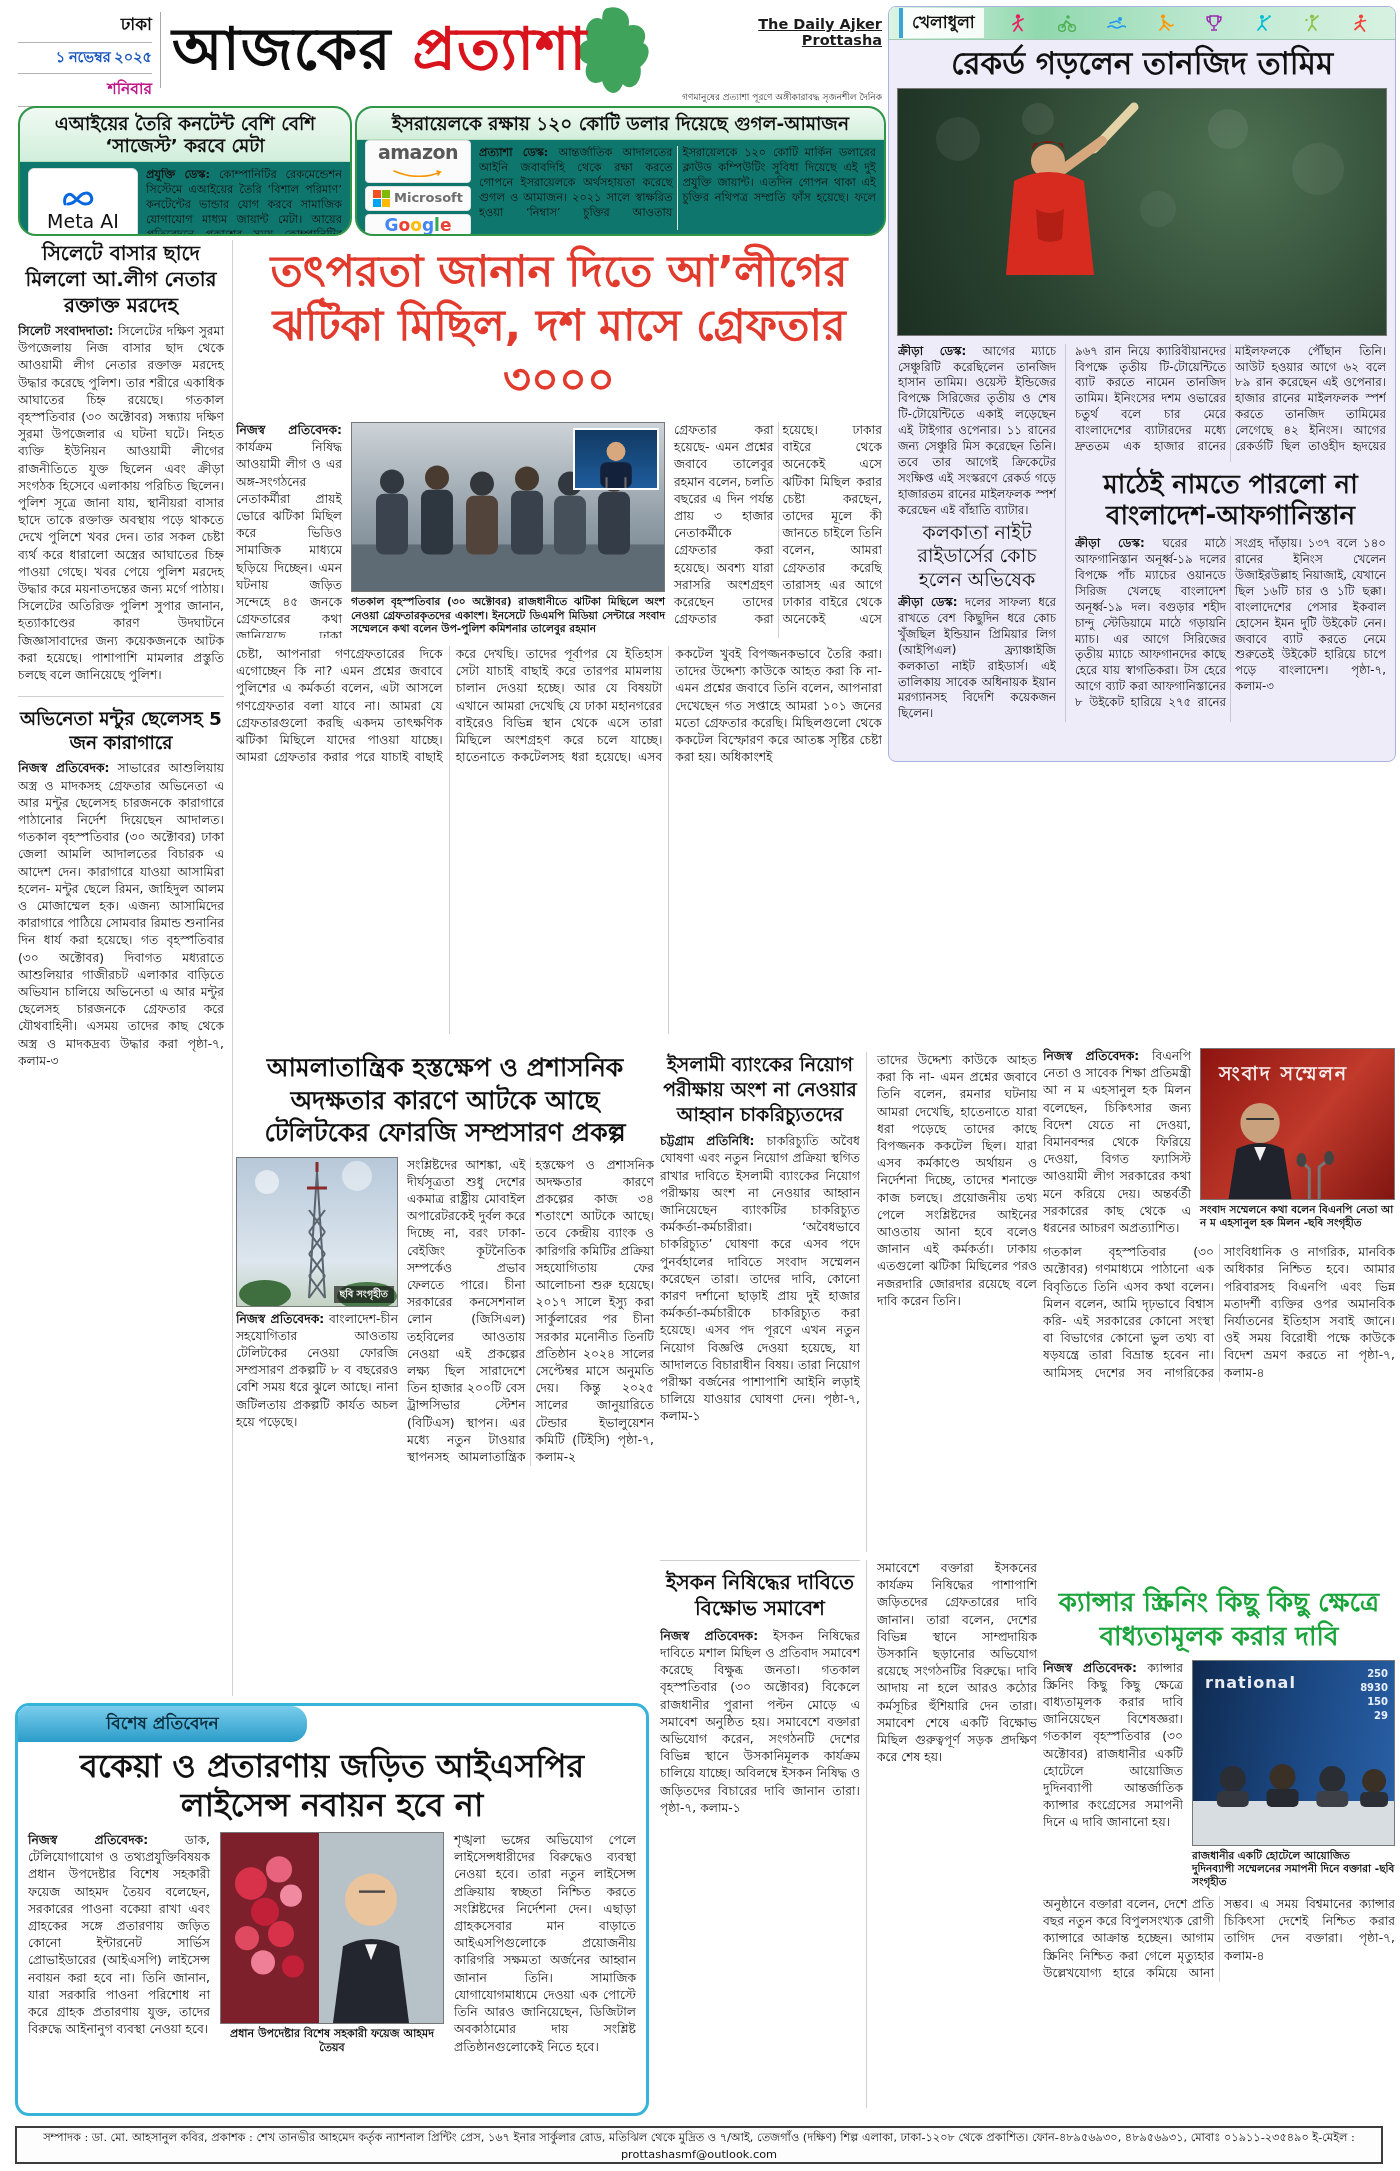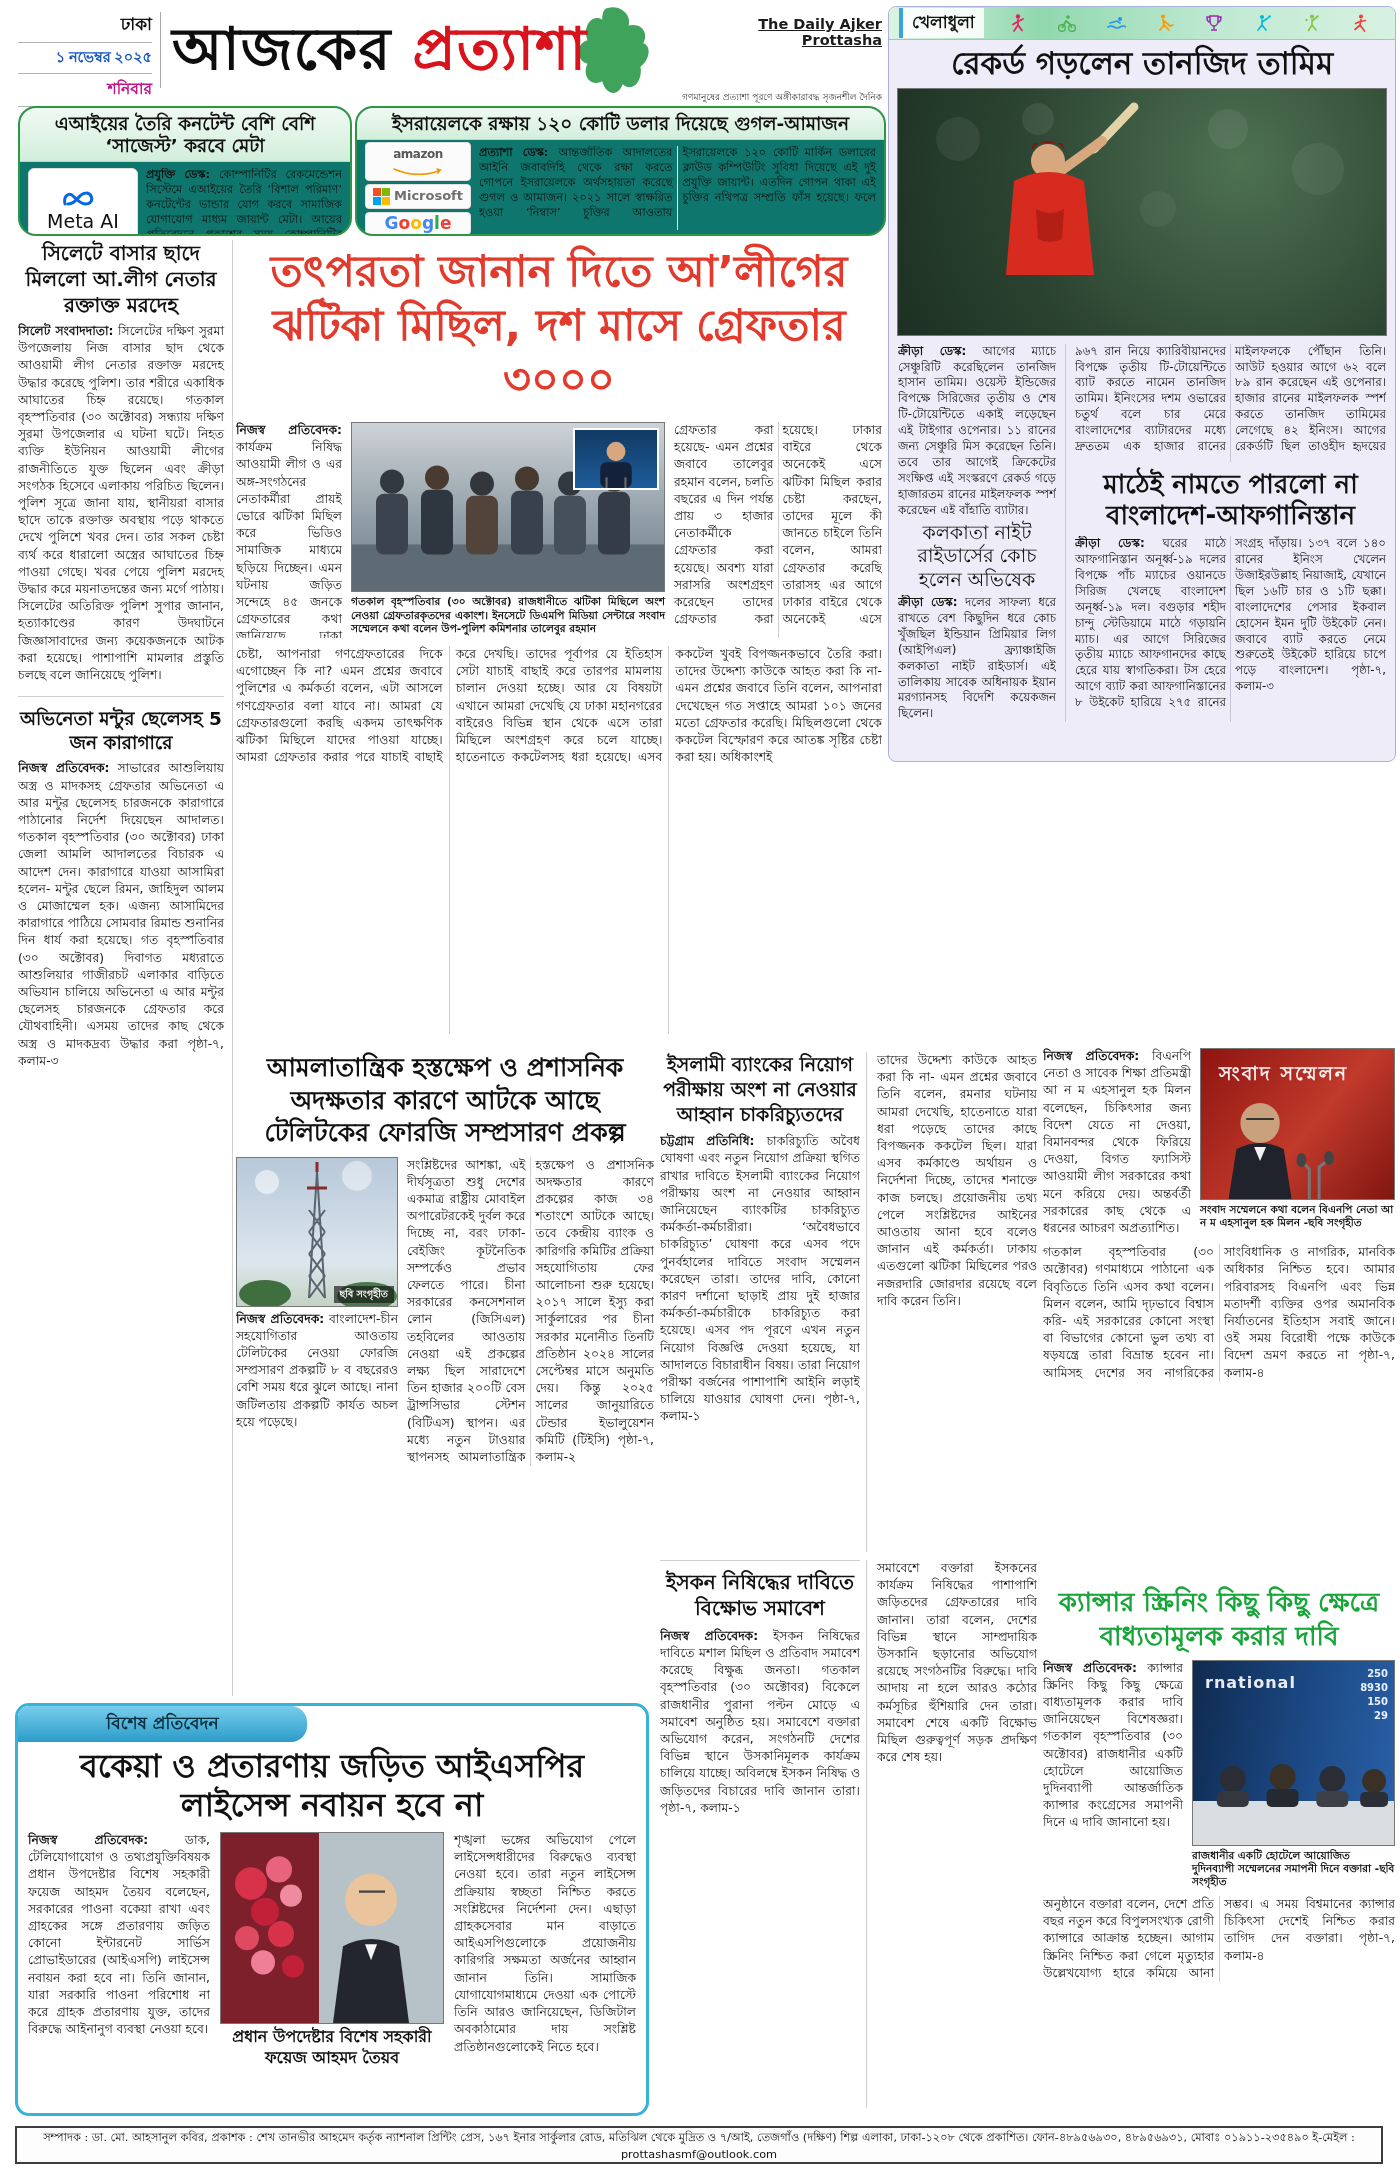--- a/index.html
+++ b/index.html
@@ -27,21 +27,21 @@
   .tbox{border:2px solid #2f9646;border-radius:18px;overflow:hidden;background:#0f766e;}
   .tbox .h{font-size:18.5px;font-weight:bold;text-align:center;line-height:1.2;padding:5px 4px 4px;
            background:linear-gradient(180deg,#f0faf2,#d2eedb);border-bottom:1px solid #b7ddc1;}
   .tbox .c{display:flex;gap:8px;padding:6px 8px;height:84px;overflow:hidden;}
   .tbox .txt{flex:1;font-size:11.3px;line-height:1.32;text-align:justify;overflow:hidden;}
   .brand-card{width:108px;border:1px solid #dedede;border-radius:6px;display:flex;flex-direction:column;
               align-items:center;justify-content:center;gap:2px;background:#fff;}
   .bc-t{font-size:19px;color:#111;}
   .logos{width:106px;display:flex;flex-direction:column;gap:3px;justify-content:center;}
   .lg{border:1px solid #e2e2e2;border-radius:4px;text-align:center;padding:1px 2px;background:#fbfbfb;line-height:1.1;}
-  .am-t{font-weight:bold;color:#585858;font-size:12px;letter-spacing:-.5px;}
+  .am-t{font-weight:bold;color:#585858;font-size:19px;letter-spacing:-.5px;}
   .lg.ms{display:flex;align-items:center;gap:4px;justify-content:center;padding:3px 2px;}
   .ms-grid{display:grid;grid-template-columns:8px 8px;grid-template-rows:8px 8px;gap:1px;}
   .ms-grid i{display:block;}
   .ms1{background:#f25022;}.ms2{background:#7fba00;}.ms3{background:#00a4ef;}.ms4{background:#ffb900;}
   .ms-t{color:#6f6f6f;font-weight:bold;font-size:13px;}
   .g-l{font-size:17px;font-weight:bold;}
   .g1,.g4{color:#4285F4;}.g2,.g6{color:#EA4335;}.g3{color:#FBBC05;}.g5{color:#34A853;}
   
   .sports{left:888px;top:6px;width:506px;height:754px;background:#edecf8;border:1px solid #a9b3dd;border-radius:8px;overflow:hidden;}
   .sp-banner{height:32px;display:flex;align-items:center;gap:10px;padding:0 10px;
@@ -121,21 +121,21 @@
   .kick-b{width:46%;background:linear-gradient(180deg,#79cdec,#2b9cc9);border-radius:0 16px 16px 0;
           display:flex;align-items:center;justify-content:center;font-weight:bold;font-size:17px;color:#0a2f41;}
   .kick-p{flex:1;background:linear-gradient(90deg,#ffffff,#f2c4d4 40%,#e9dee4);
           display:flex;align-items:center;justify-content:center;font-weight:bold;font-size:17px;color:#3a2730;}
   .spx-h{font-size:32px;font-weight:bold;text-align:center;line-height:1.22;margin:5px 8px 7px;}
   .spx-cols{display:flex;gap:10px;padding:0 10px 8px;height:278px;overflow:hidden;}
   .spx-t{flex:1;}
   .spx-pc{width:224px;}
   .spp{position:relative;height:190px;border:1px solid #777;overflow:hidden;
        background:linear-gradient(90deg,#7d202c 0 44%,#b6c1c8 44%);}
-  .spp-cap{font-size:16px;font-weight:bold;text-align:center;margin-top:3px;line-height:1.3;}
+  .spp-cap{font-size:11px;font-weight:bold;text-align:center;margin-top:3px;line-height:1.3;}
   
   .footer{left:15px;top:2126px;width:1368px;height:38px;border:2px solid #3d3d3d;background:#fdfdfd;
           display:flex;align-items:center;justify-content:center;text-align:center;
           font-size:11.3px;font-weight:500;padding:0 12px;box-sizing:border-box;}
 </style>
 </head>
 <body>
 
 <div class="page">
 

